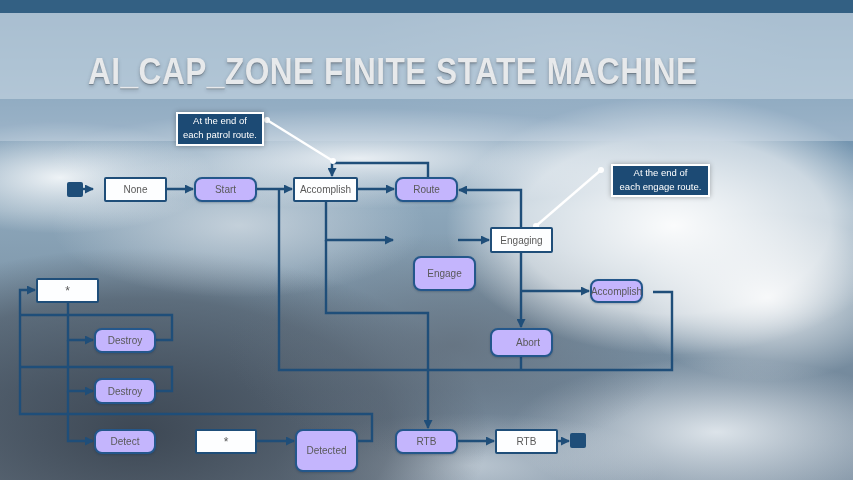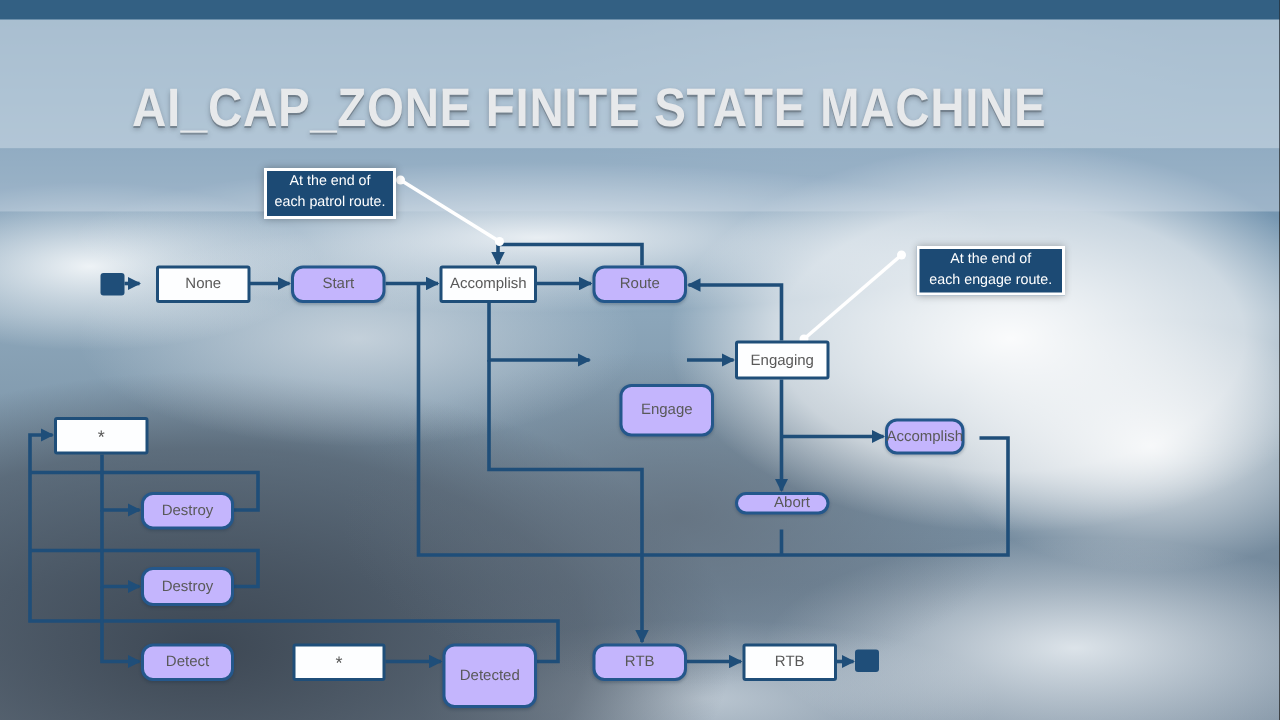--- a/index.html
+++ b/index.html
@@ -107,21 +107,21 @@
 
   <div id="node-layer">
       <div class="node terminal" style="left: 67px; top: 182px; width: 16px; height: 15px;"></div>
       <div class="node state" style="left: 104px; top: 177px; width: 63px; height: 25px;">None</div>
       <div class="node action" style="left: 194px; top: 177px; width: 63px; height: 25px;">Start</div>
       <div class="node state" style="left: 293px; top: 177px; width: 65px; height: 25px;">Accomplish</div>
       <div class="node action" style="left: 395px; top: 177px; width: 63px; height: 25px;">Route</div>
       <div class="node action" style="left: 413px; top: 228px; width: 63px; height: 35px; margin-top: 28px;">Engage</div>
       <div class="node state" style="left: 490px; top: 227px; width: 63px; height: 26px;">Engaging</div>
       <div class="node action" style="left: 590px; top: 279px; width: 53px; height: 24px;">Accomplish</div>
-      <div class="node action" style="left: 490px; top: 328px; width: 63px; height: 15px; padding-left: 13px;">Abort</div>
+      <div class="node action" style="left: 490px; top: 328px; width: 63px; height: 29px; padding-left: 13px;">Abort</div>
       <div class="node state star" style="left: 36px; top: 278px; width: 63px; height: 25px;">*</div>
       <div class="node action" style="left: 94px; top: 328px; width: 62px; height: 25px;">Destroy</div>
       <div class="node action" style="left: 94px; top: 378px; width: 62px; height: 26px;">Destroy</div>
       <div class="node action" style="left: 94px; top: 429px; width: 62px; height: 25px;">Detect</div>
       <div class="node state star" style="left: 195px; top: 429px; width: 62px; height: 25px;">*</div>
       <div class="node action" style="left: 295px; top: 429px; width: 63px; height: 43px;">Detected</div>
       <div class="node action" style="left: 395px; top: 429px; width: 63px; height: 25px;">RTB</div>
       <div class="node state" style="left: 495px; top: 429px; width: 63px; height: 25px;">RTB</div>
       <div class="node terminal" style="left: 570px; top: 433px; width: 16px; height: 15px;"></div>
     </div>

